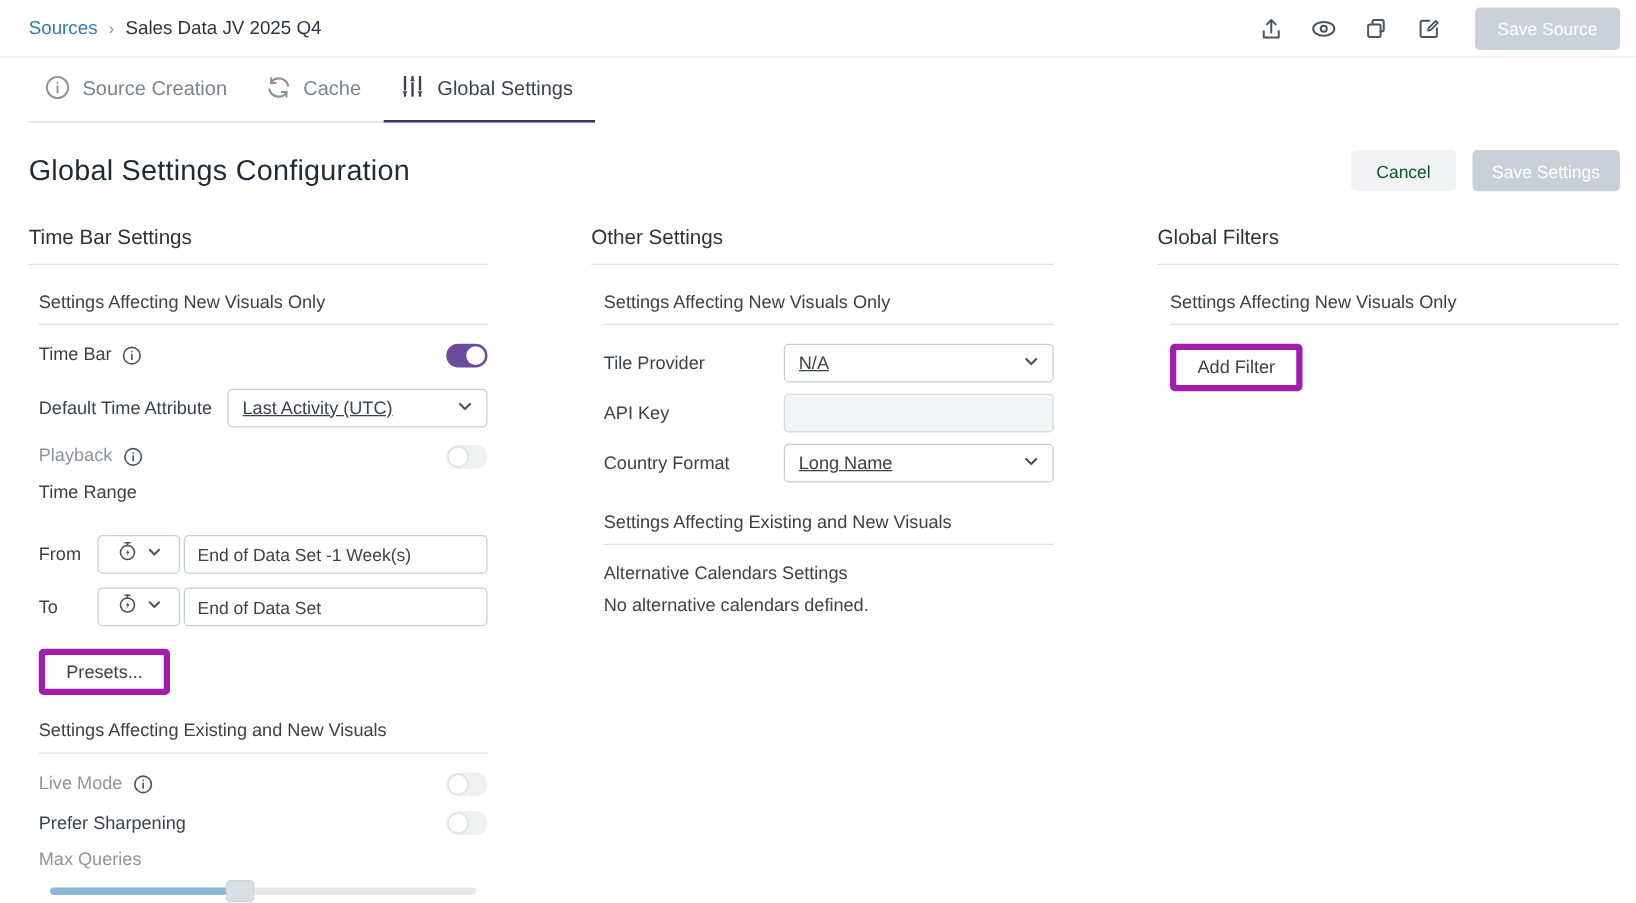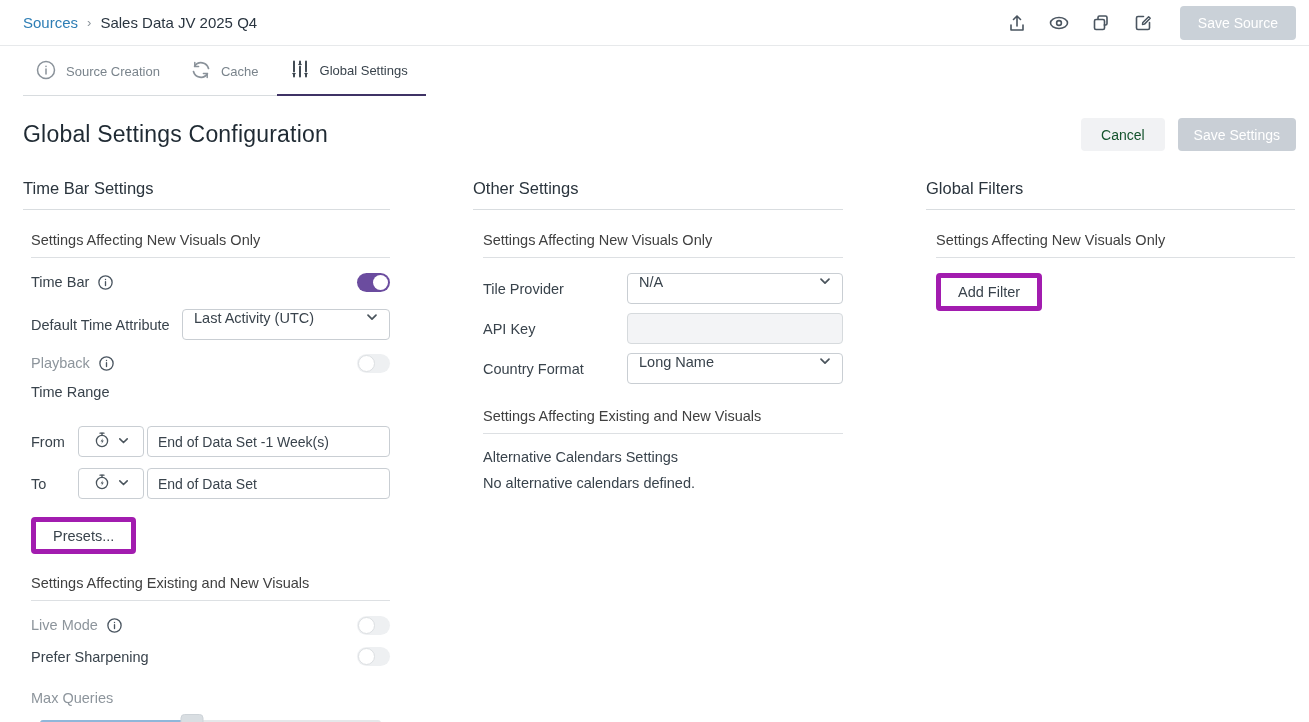--- a/index.html
+++ b/index.html
@@ -17,21 +17,21 @@
   .icon-btn { width:22px; height:22px; display:flex; align-items:center; justify-content:center; cursor:pointer; }
   .icon-btn svg { stroke:#4a5560; }
   .btn { border:none; border-radius:4px; font-size:14px; cursor:pointer;
     font-family:inherit; }
   .btn-save-source { background:#cad1d8; color:#ffffff; height:34px; padding:0 18px; margin-left:6px; }
 
   
   .tabbar { padding:0 0 0 23px; }
   .tabs { display:inline-flex; border-bottom:1px solid #d8dcdf; }
   .tab { display:flex; align-items:center; gap:9px; padding:12px 18px 11px 12px;
-    font-size:13px; color:#7a848c; cursor:pointer; }
+    font-size:16px; color:#7a848c; cursor:pointer; }
   .tab svg { stroke:#8a929a; }
   .tab.active { color:#39434c; border-bottom:2px solid #3f3365; margin-bottom:-1px; }
   .tab.active svg { stroke:#39434c; }
 
   
   .page-head { display:flex; align-items:center; padding:22px 13px 0 23px; }
   .page-title { font-size:23px; font-weight:500; color:#1f2a33; letter-spacing:.2px; }
   .page-head-actions { margin-left:auto; display:flex; gap:13px; }
   .btn-cancel { background:#f1f2f4; color:#14532d; height:33px; padding:0 20px;text-align:right; }
   .btn-save-settings { background:#c9cfd6; color:#ffffff; height:33px; padding:0 16px; }
@@ -55,21 +55,21 @@
   .toggle { width:33px; height:19px; border-radius:10px; position:relative; cursor:pointer; flex:none; }
   .toggle.on { background:#6b4c9f; }
   .toggle.on .knob { position:absolute; right:2px; top:2px; width:15px; height:15px;
     border-radius:50%; background:#ffffff; }
   .toggle.off { background:#eef0f2; }
   .toggle.off .knob { position:absolute; left:1px; top:1px; width:17px; height:17px;
     border-radius:50%; background:#ffffff; border:1px solid #dcdfe2; }
 
   
   .select { height:31px; border:1px solid #c9ced3; border-radius:4px; background:#fff;
-    display:flex; align-items:flex-start; padding:0 10px 0 11px; font-size:14.5px; color:#39434c; cursor:pointer; }
+    display:flex; align-items:center; padding:0 10px 0 11px; font-size:14.5px; color:#39434c; cursor:pointer;text-decoration:underline; }
   .select .sel-text { flex:1; white-space:nowrap; overflow:hidden; }
   .textbox { height:31px; border:1px solid #c9ced3; border-radius:4px; background:#fff;
     display:flex; align-items:center; padding:0 10px; font-size:14px; color:#39434c; cursor:text; }
   .input-plain { height:31px; width:216px; border:1px solid #d6dadd; border-radius:4px;
     background:#f3f4f6; padding:0 10px; font-size:14px; color:#39434c; font-family:inherit; }
   .outline-btn { background:#fff; border:5px solid #a21caf; border-radius:4px;
     color:#39434c; font-size:14.5px; cursor:pointer; font-family:inherit; }
 
   
   .tr-label { width:47px; font-size:14.5px; color:#39434c; }
@@ -300,21 +300,21 @@
                 <path d="M9 5.6v.2"></path>
               </svg>
           </span>
         </span>
         <span class="spacer"></span>
         <span class="toggle off">
             <span class="knob"></span>
           </span>
       </div>
 
-      <div class="row" style="margin-bottom:24px;gap:16px;">
+      <div class="row" style="margin-bottom:12px;gap:16px;">
         <span class="lbl">Prefer Sharpening</span>
         <span class="spacer"></span>
         <span class="toggle off">
             <span class="knob"></span>
           </span>
       </div>
 
       <div class="row" style="margin-bottom:2px;">
         <span class="lbl dim">Max Queries</span>
       </div>

